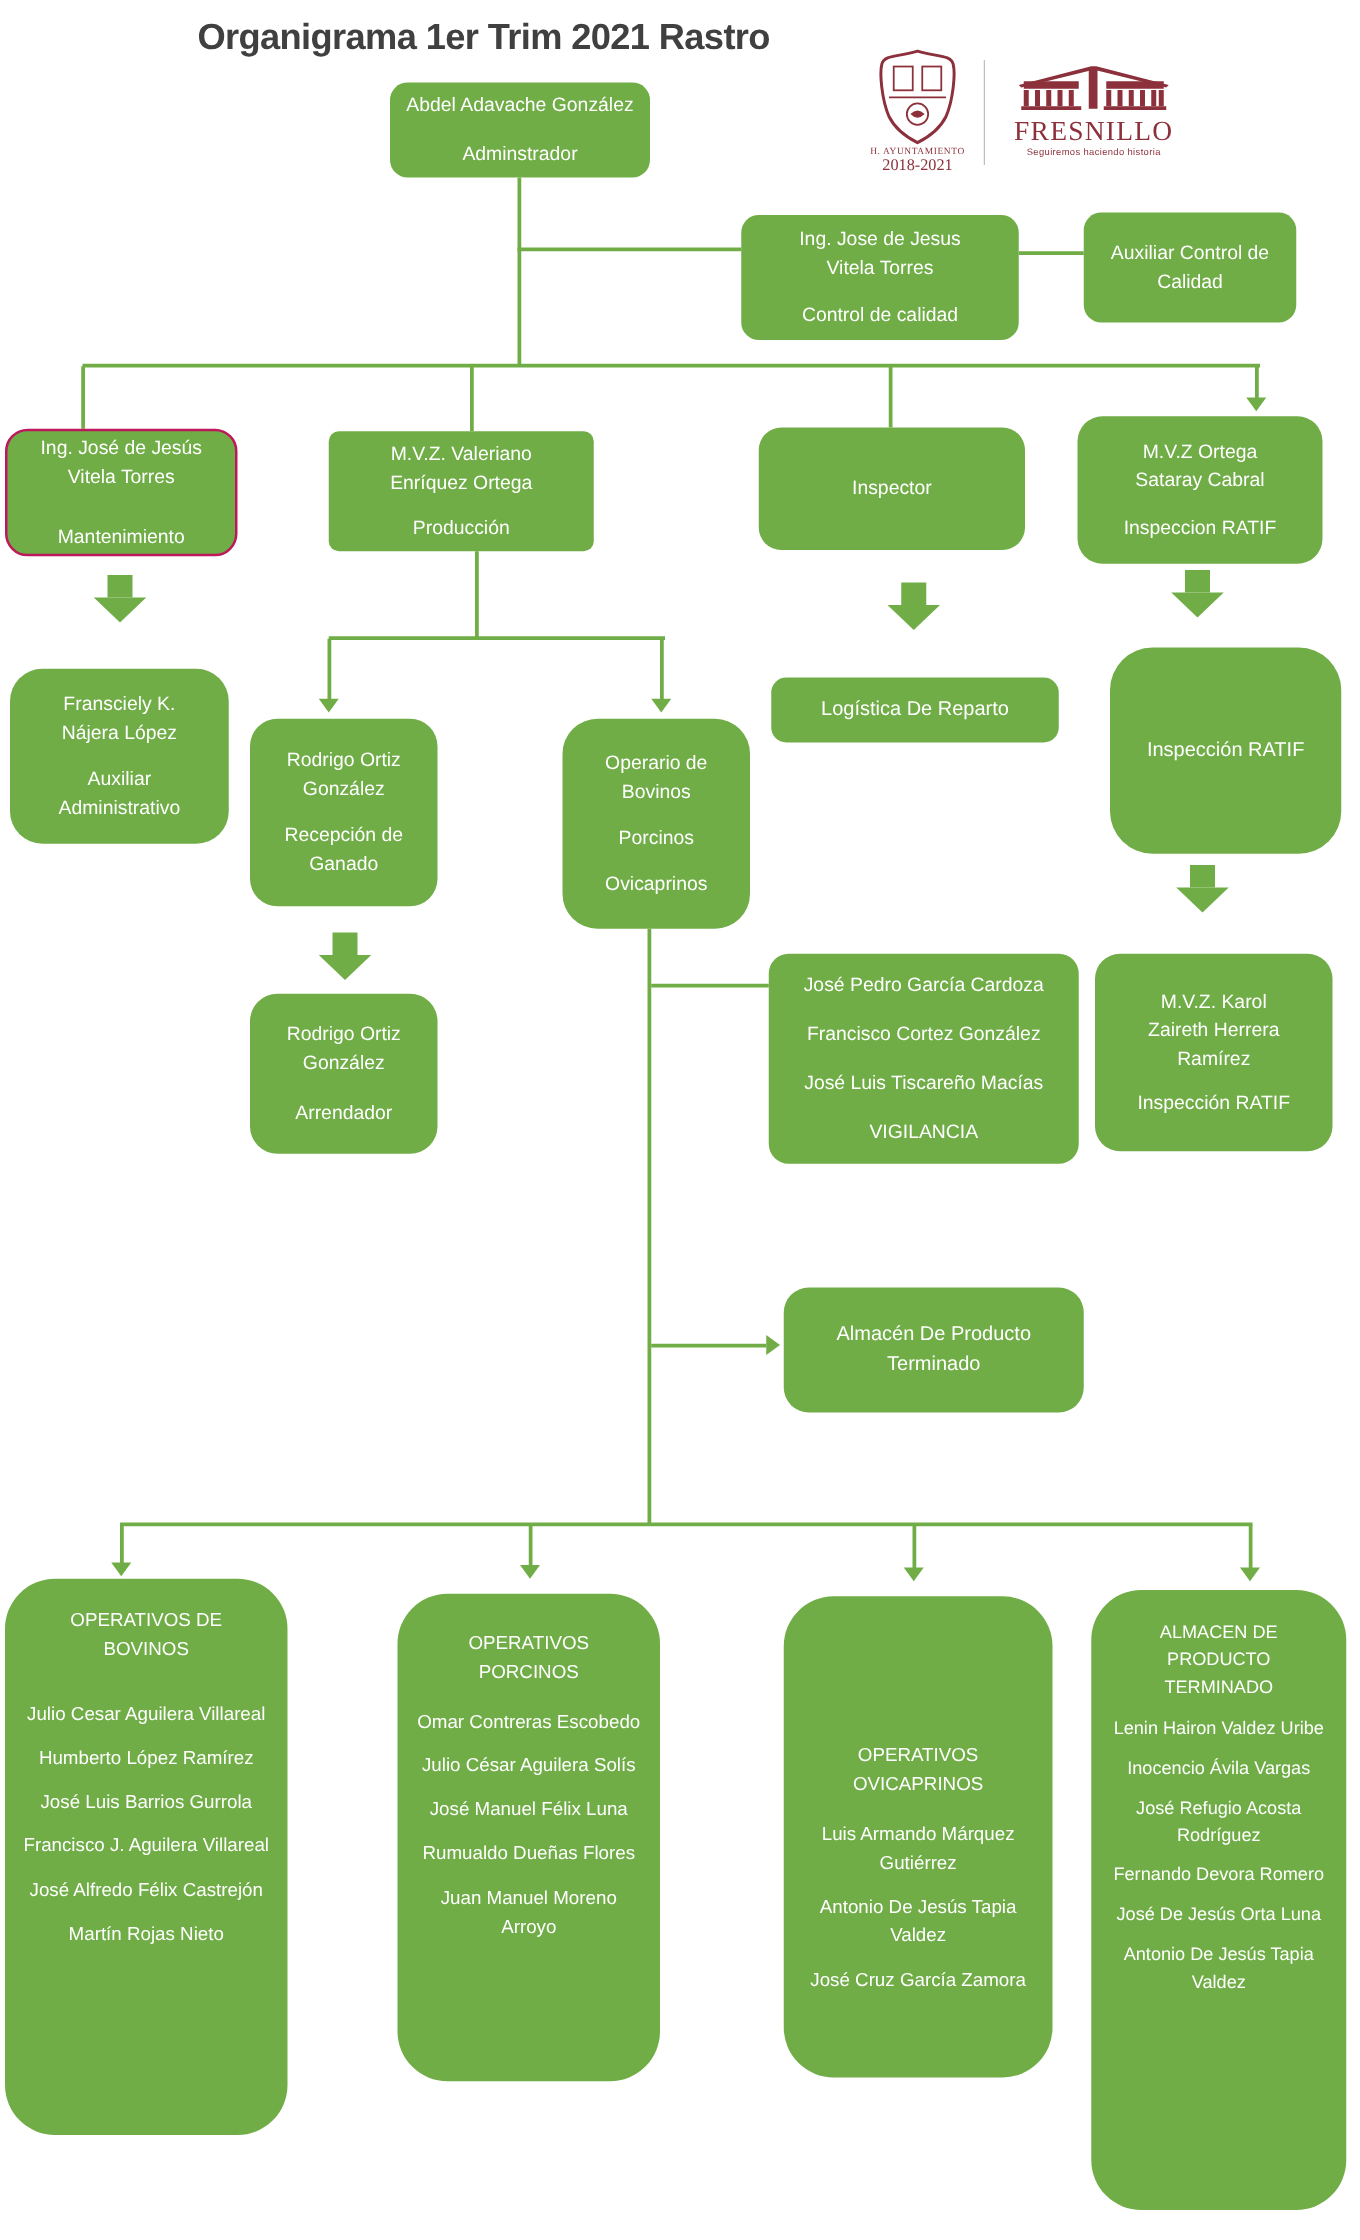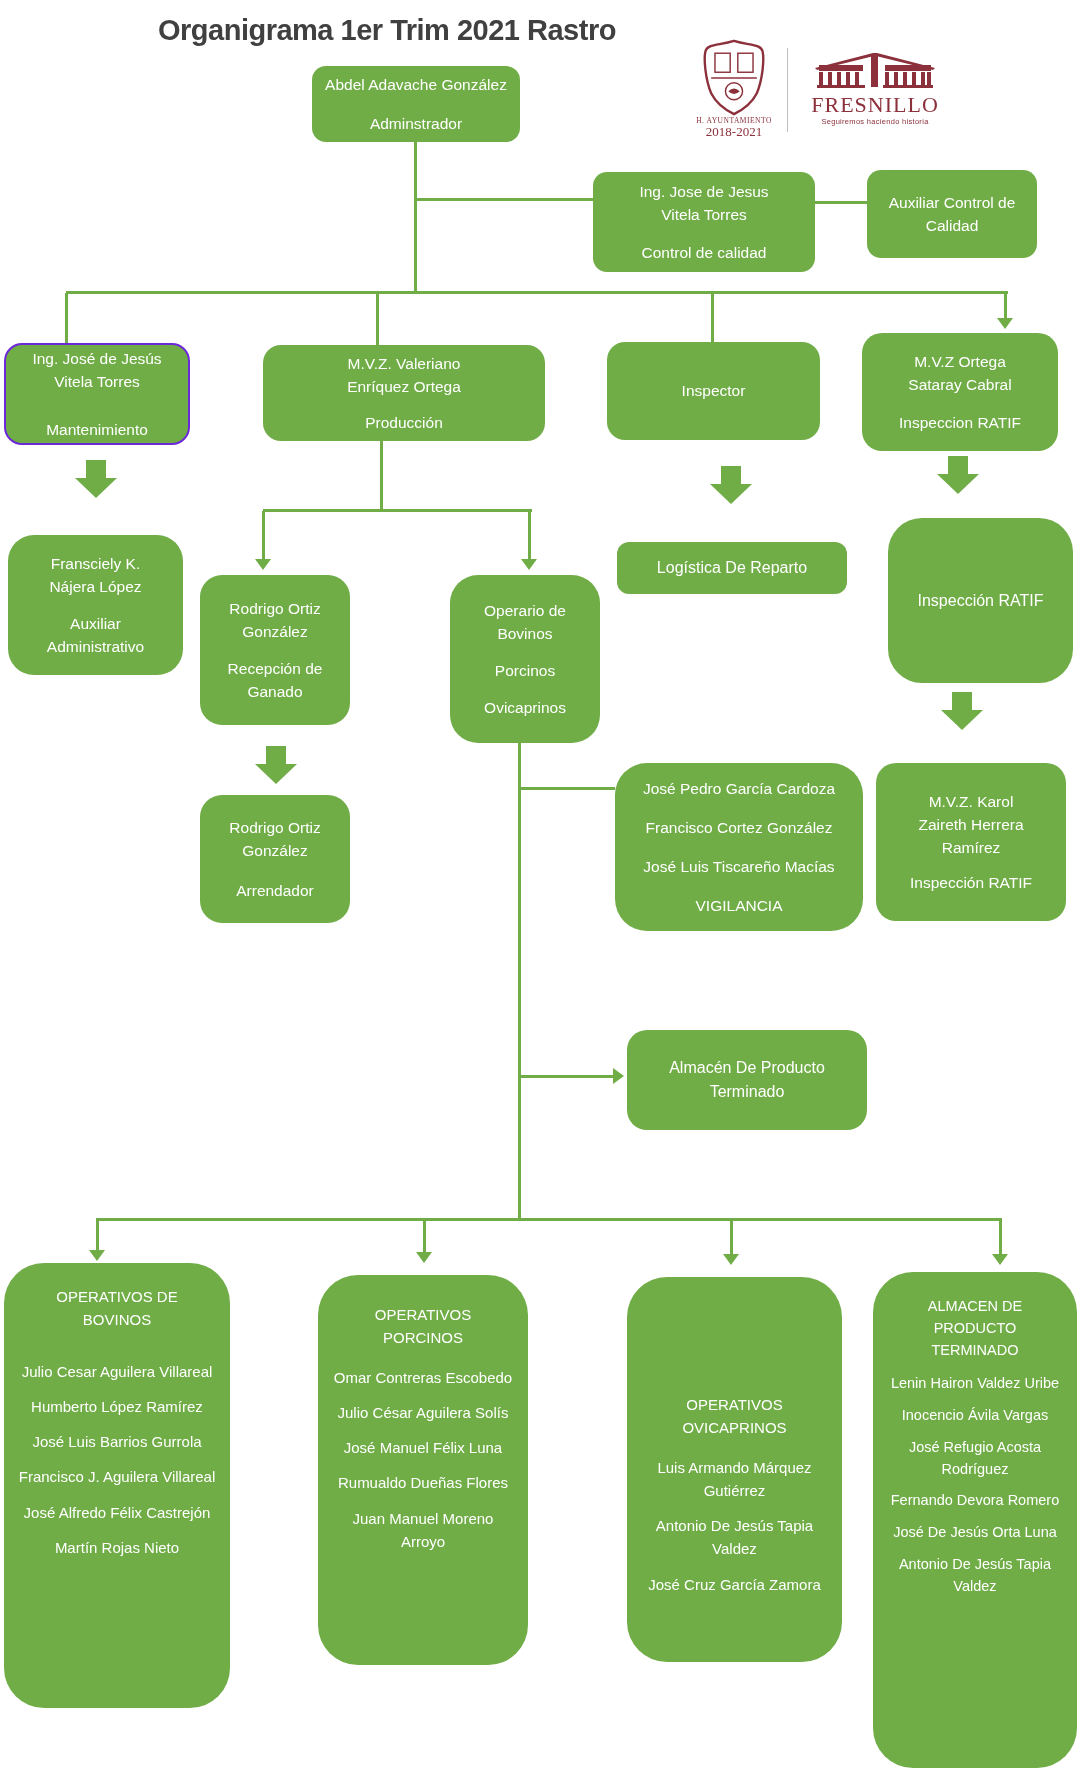--- a/index.html
+++ b/index.html
@@ -5,21 +5,21 @@
   html,body{margin:0;padding:0;background:#ffffff;}
   #page{position:relative;width:1088px;height:1792px;background:#ffffff;overflow:hidden;
         font-family:"Liberation Sans", sans-serif;}
   #title{position:absolute;left:158px;top:14px;font-size:29px;font-weight:700;color:#404040;letter-spacing:-0.5px;}
   
   .node{position:absolute;background:#70AD47;color:#ffffff;display:flex;flex-direction:column;
         align-items:center;justify-content:center;text-align:center;font-size:15.5px;line-height:1.5;
         gap:16px;box-sizing:border-box;padding:6px 10px;}
   .para{white-space:pre-line;}
   .g12{gap:12px}.g14{gap:14px}.g16{gap:16px}
-  .outlined{border:2px solid #6d28d9;gap:24px;}
+  .outlined{border:2px solid #be185d;gap:24px;}
   
   .ln{position:absolute;background:#70AD47;}
   .ahd{position:absolute;width:0;height:0;border-left:8px solid transparent;border-right:8px solid transparent;border-top:11px solid #70AD47;}
   .ahr{position:absolute;width:0;height:0;border-top:8px solid transparent;border-bottom:8px solid transparent;border-left:11px solid #70AD47;}
   .bah{position:absolute;width:0;height:0;border-left:21px solid transparent;border-right:21px solid transparent;border-top:20px solid #70AD47;}
   
   .bigbox{position:absolute;background:#70AD47;color:#fff;border-radius:40px;display:flex;flex-direction:column;
           align-items:center;text-align:center;font-size:15px;line-height:1.55;box-sizing:border-box;padding:0 13px;}
   .bighead{white-space:pre-line;}
   .names{display:flex;flex-direction:column;gap:12px;}
@@ -134,21 +134,21 @@
     <div class="para">Auxiliar Control de
 Calidad</div>
   </div>
 
   <div class="node g12 outlined" style="left:4px;top:343px;width:186px;height:102px;border-radius:18px">
     <div class="para">Ing. José de Jesús
 Vitela Torres</div>
     <div class="para">Mantenimiento</div>
   </div>
 
-  <div class="node g12" style="left:263px;top:345px;width:282px;height:96px;border-radius:18px">
+  <div class="node g12" style="left:263px;top:345px;width:212px;height:96px;border-radius:8px">
     <div class="para">M.V.Z. Valeriano
 Enríquez Ortega</div>
     <div class="para">Producción</div>
   </div>
 
   <div class="node" style="left:607px;top:342px;width:213px;height:98px;border-radius:18px">
     <div class="para">Inspector</div>
   </div>
 
   <div class="node g14" style="left:862px;top:333px;width:196px;height:118px;border-radius:20px">
@@ -185,21 +185,21 @@
   <div class="node" style="left:888px;top:518px;width:185px;height:165px;border-radius:34px;font-size:16px">
     <div class="para">Inspección RATIF</div>
   </div>
 
   <div class="node g16" style="left:200px;top:795px;width:150px;height:128px;border-radius:22px">
     <div class="para">Rodrigo Ortiz
 González</div>
     <div class="para">Arrendador</div>
   </div>
 
-  <div class="node g16" style="left:615px;top:763px;width:248px;height:168px;border-radius:32px">
+  <div class="node g16" style="left:615px;top:763px;width:248px;height:168px;border-radius:16px">
     <div class="para">José Pedro García Cardoza</div>
     <div class="para">Francisco Cortez González</div>
     <div class="para">José Luis Tiscareño Macías</div>
     <div class="para">VIGILANCIA</div>
   </div>
 
   <div class="node g12" style="left:876px;top:763px;width:190px;height:158px;border-radius:20px">
     <div class="para">M.V.Z. Karol
 Zaireth Herrera
 Ramírez</div>

